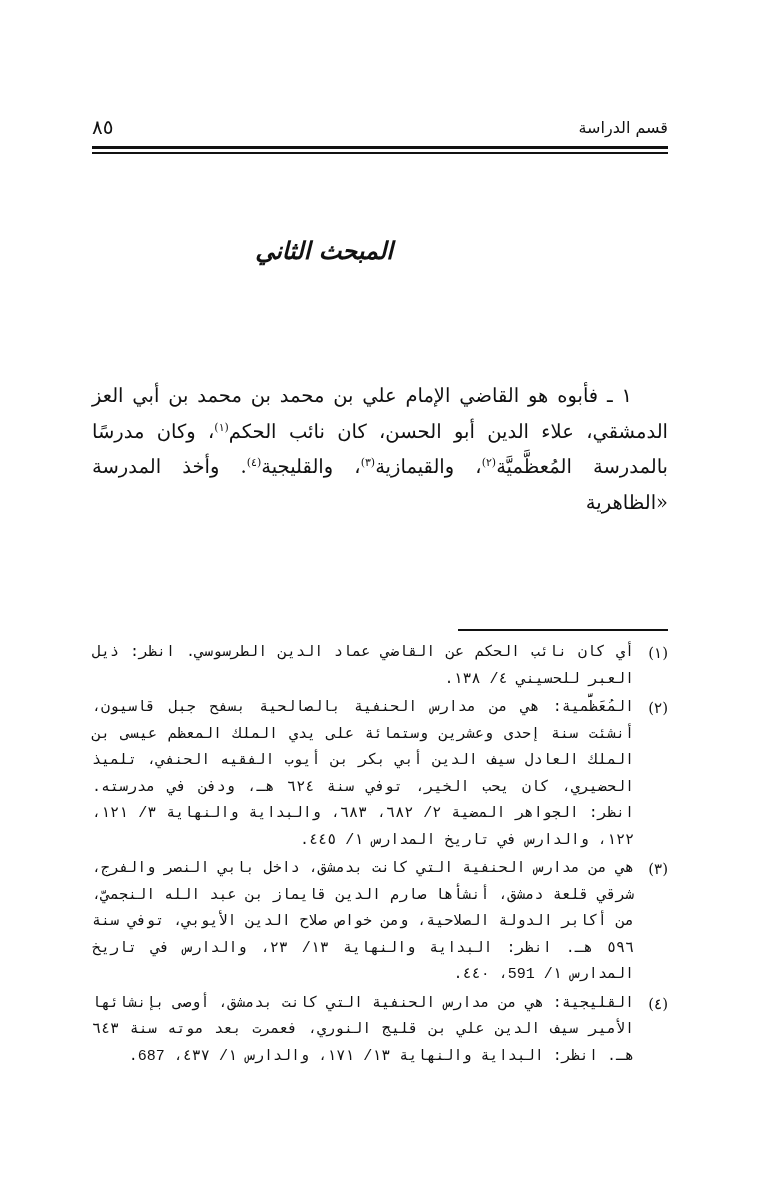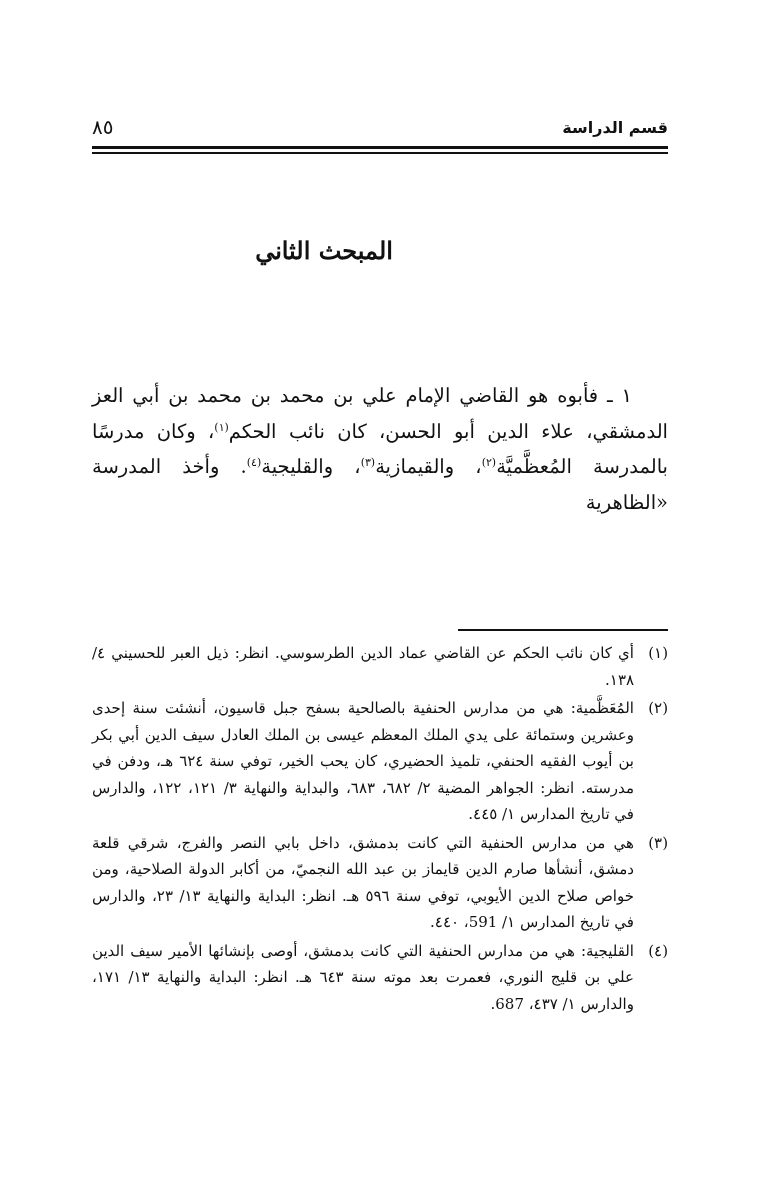--- a/index.html
+++ b/index.html
@@ -6,46 +6,46 @@
   body {
     width: 760px; height: 1192px; position: relative; overflow: hidden;
     font-family: "DejaVu Serif", "Liberation Serif", serif; color: #111;
   }
   .page { position: absolute; left: 0; top: 0; width: 760px; height: 1192px; }
   .header {
     position: absolute; left: 92px; width: 576px; top: 112px; height: 30px;
     direction: rtl; display: flex; justify-content: space-between; align-items: center;
     font-family: "DejaVu Sans", sans-serif;
   }
-  .header .section { font-size: 16px; font-weight: bold; }
+  .header .section { font-size: 16px; font-weight: normal; }
   .header .pnum { font-size: 20px; font-weight: normal; direction: ltr; }
   .rule-thick { position: absolute; left: 92px; width: 576px; top: 146px; height: 3px; background: #111; }
   .rule-thin { position: absolute; left: 92px; width: 576px; top: 152px; height: 2px; background: #111; }
   .title {
     position: absolute; left: 0; width: 648px; text-align: center; direction: rtl;
-    font-size: 24px; font-weight: bold;
+    font-size: 24px; font-weight: bold; font-style: italic;
   }
   .t1 { top: 236px; }
   .t2 { top: 282px; }
   .body-text {
     position: absolute; left: 92px; width: 576px; top: 378px;
     direction: rtl; text-align: justify; text-align-last: right;
     font-size: 19.5px; line-height: 35.5px;
   }
   .body-text p { margin: 0; text-indent: 36px; }
   .body-text p + p { margin-top: 21px; }
   sup { font-size: 11px; line-height: 0; }
   .fn-rule { position: absolute; right: 92px; width: 210px; top: 629px; height: 2px; background: #111; }
   .footnotes {
     position: absolute; left: 92px; width: 576px; top: 640px;
     direction: rtl; font-size: 15px; line-height: 26.5px;
   }
   .fn { display: flex; direction: rtl; margin-bottom: 2px; }
   .fn .num { flex: 0 0 34px; text-align: right; }
-  .fn .txt { flex: 1; text-align: justify; text-align-last: right; }
+  .fn .txt { flex: 1; text-align: justify; text-align-last: right; font-family: Liberation Mono, monospace; }
 </style>
 </head>
 <body>
 
 <div class="page">
 
   <div class="header">
     <span class="section">قسم الدراسة</span>
     <span class="pnum">٨٥</span>
   </div>

